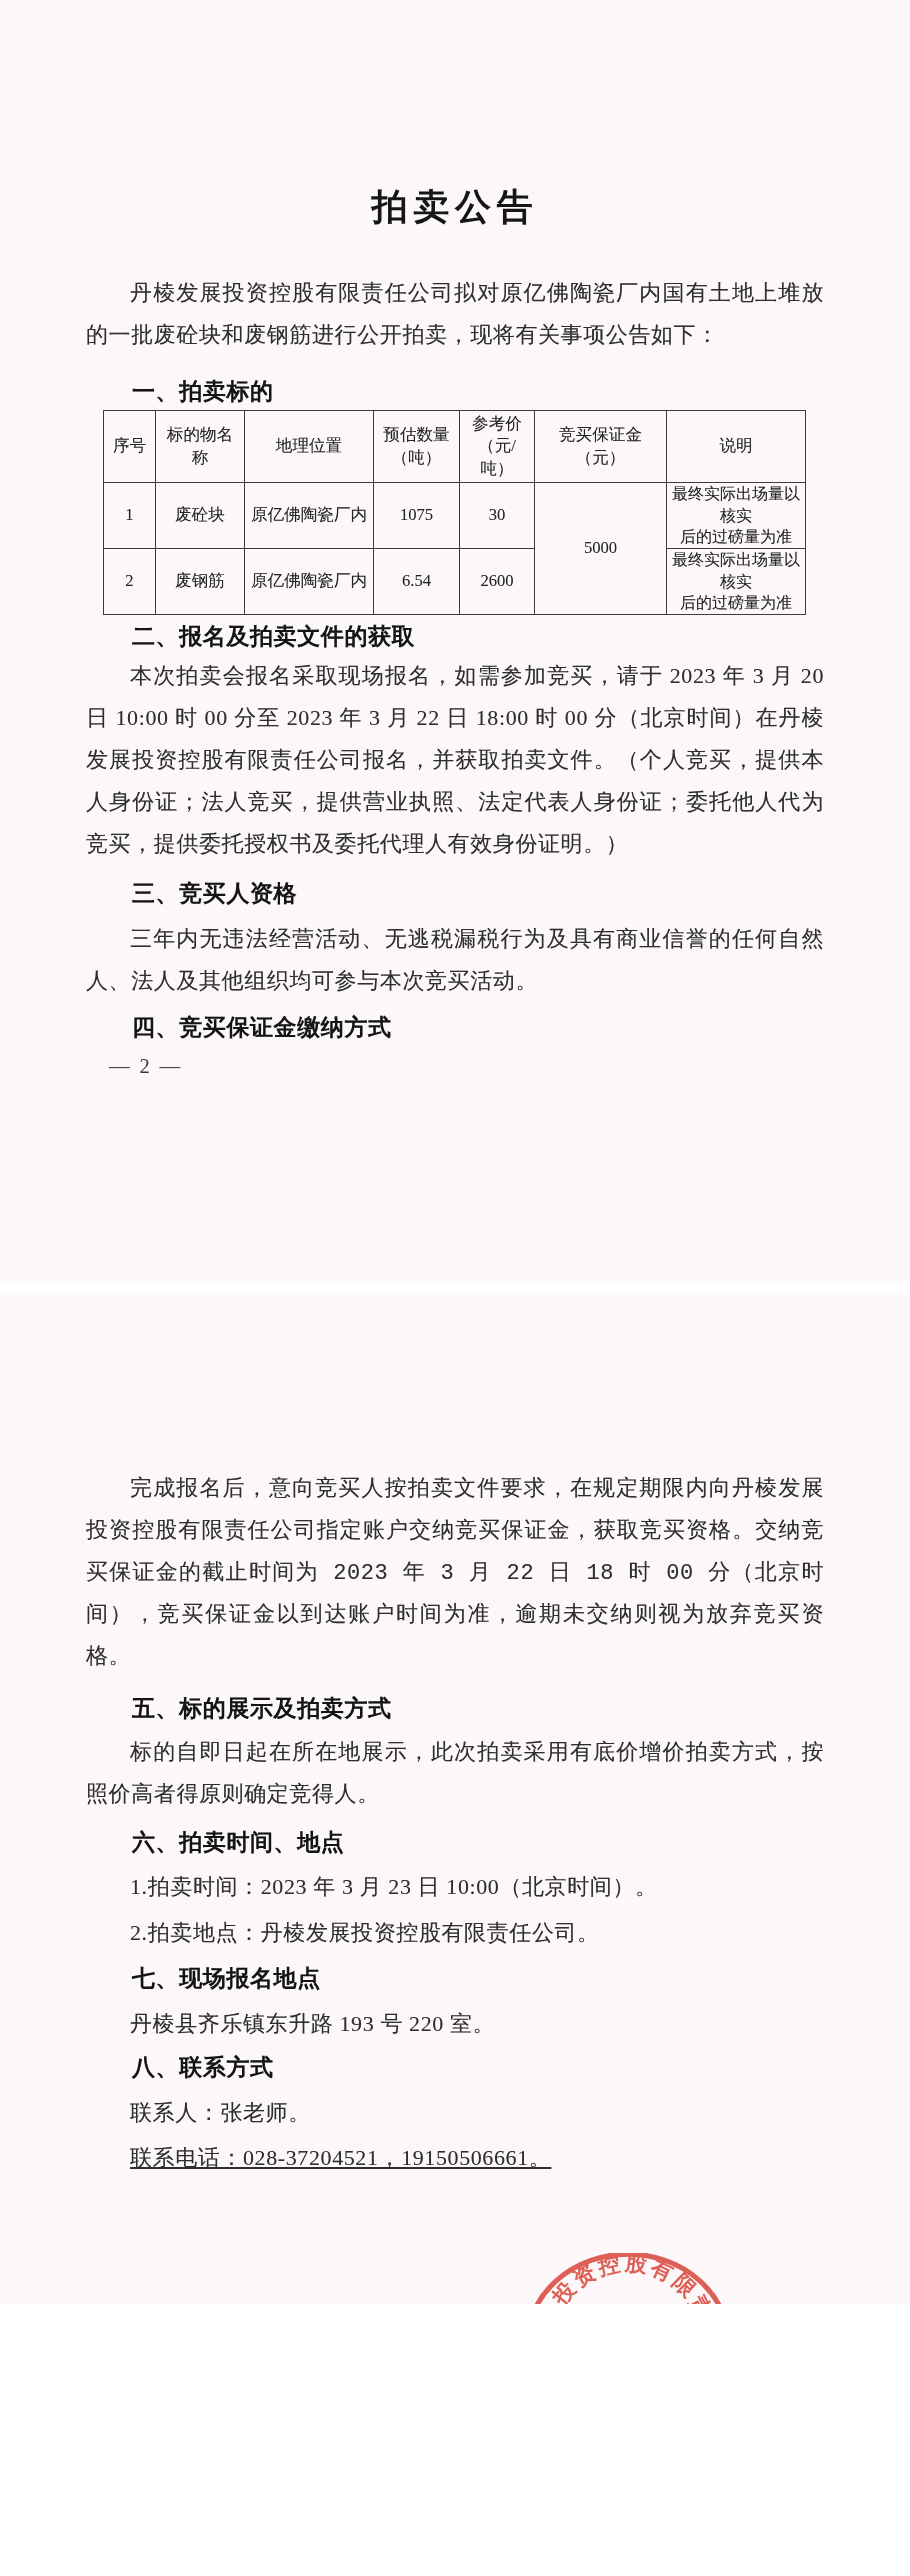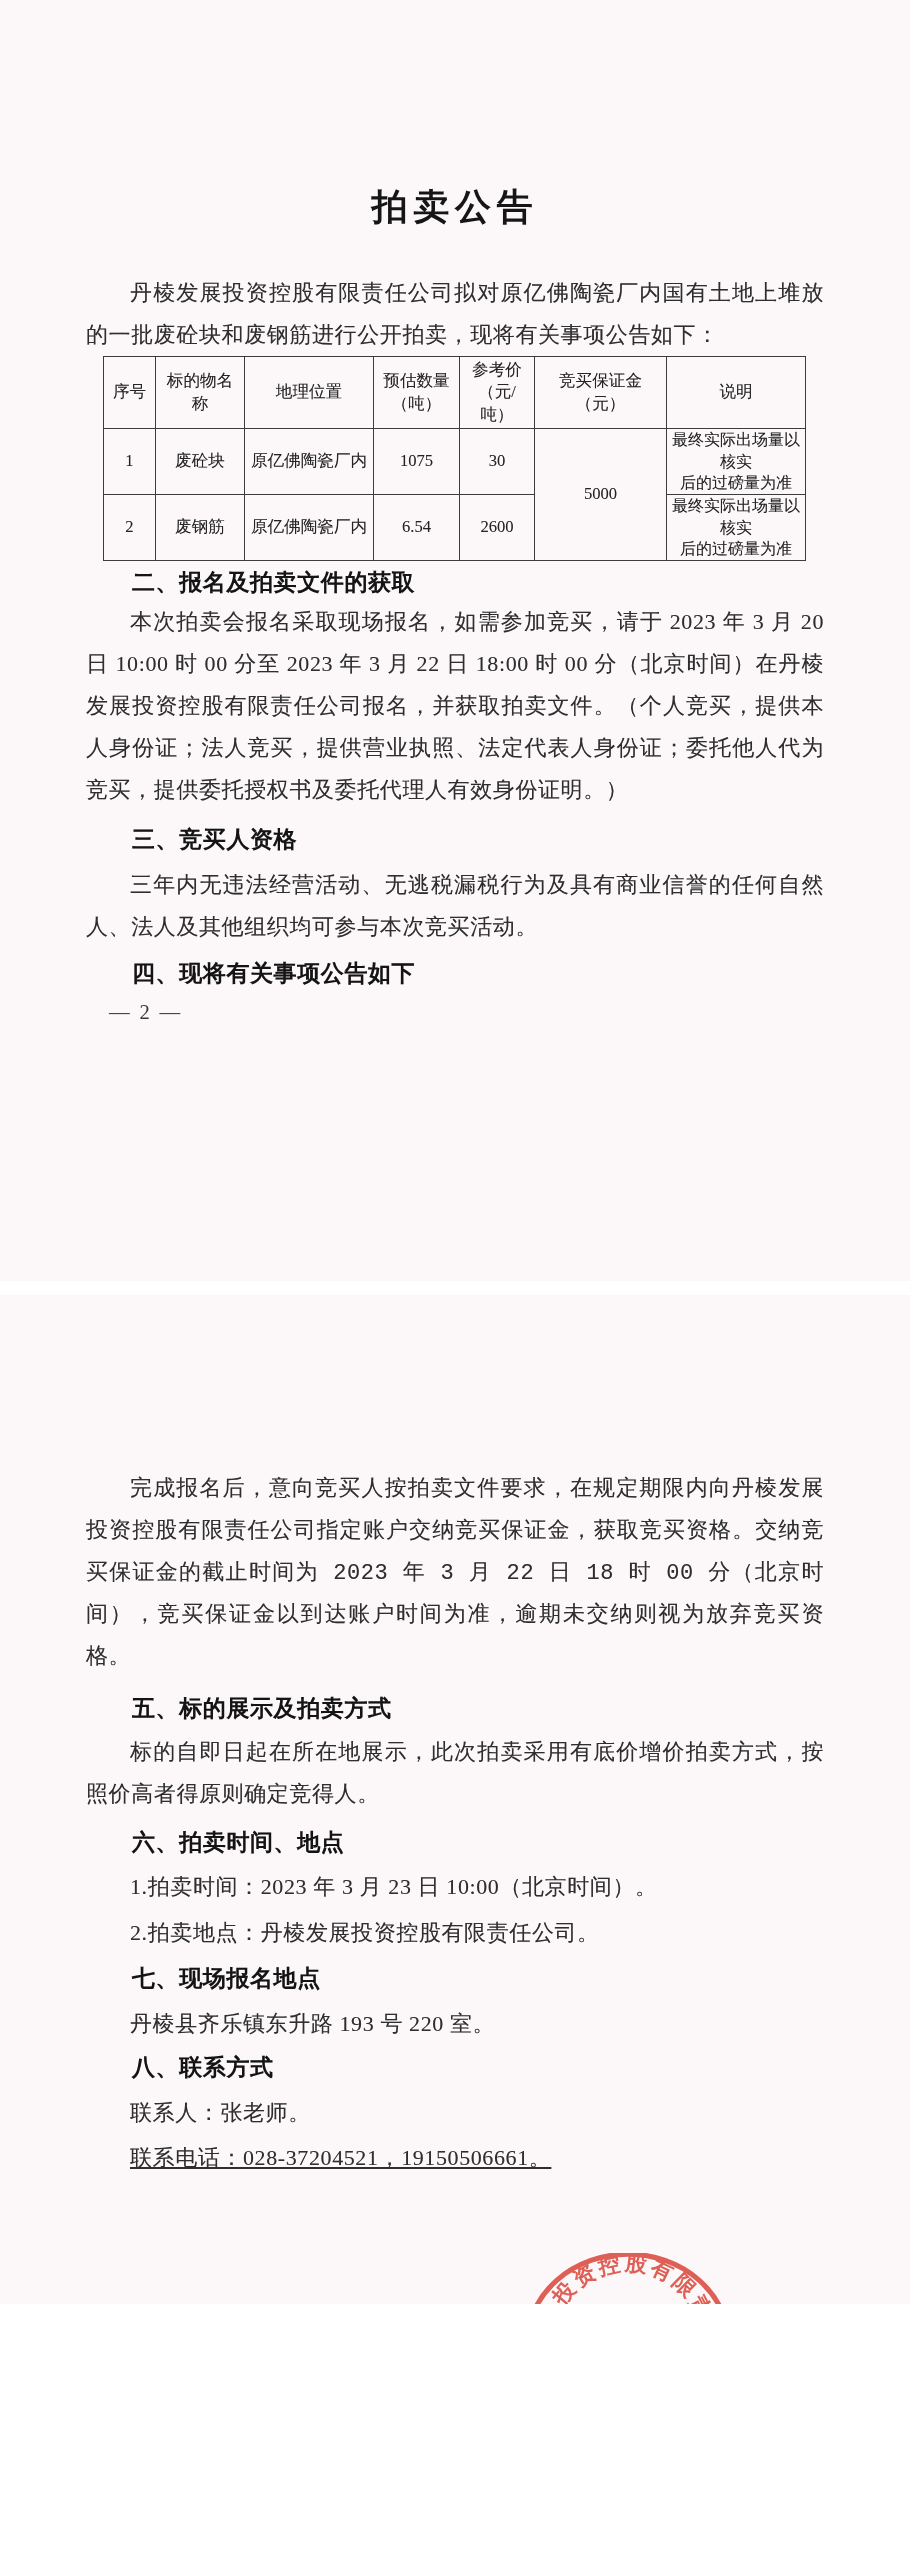--- a/index.html
+++ b/index.html
@@ -60,20 +60,21 @@
 
 <div class="doc">
 
   <div class="page page1">
     <div class="content">
 
       <div class="title">拍卖公告</div>
 
       <div class="para intro">丹棱发展投资控股有限责任公司拟对原亿佛陶瓷厂内国有土地上堆放的一批废砼块和废钢筋进行公开拍卖，现将有关事项公告如下：</div>
 
+      <div class="heading h-s1">一、拍卖标的</div>
 
       <table class="lots">
         <colgroup>
           <col style="width:52px">
             <col style="width:89px">
             <col style="width:129px">
           <col style="width:86px">
             <col style="width:75px">
             <col style="width:132px">
             <col style="width:139px">
@@ -134,21 +135,21 @@
         </tr>
         </tbody>
       </table>
 
       <div class="heading h-s2">二、报名及拍卖文件的获取</div>
       <div class="para">本次拍卖会报名采取现场报名，如需参加竞买，请于 2023 年 3 月 20 日 10:00 时 00 分至 2023 年 3 月 22 日 18:00 时 00 分（北京时间）在丹棱发展投资控股有限责任公司报名，并获取拍卖文件。（个人竞买，提供本人身份证；法人竞买，提供营业执照、法定代表人身份证；委托他人代为竞买，提供委托授权书及委托代理人有效身份证明。）</div>
 
       <div class="heading h-s3">三、竞买人资格</div>
       <div class="para p3">三年内无违法经营活动、无逃税漏税行为及具有商业信誉的任何自然人、法人及其他组织均可参与本次竞买活动。</div>
 
-      <div class="heading h-s4">四、现将有关事项公告如下</div>
+      <div class="heading h-s4">四、竞买保证金缴纳方式</div>
 
       <div class="pgnum pgnum1">— 2 —</div>
     </div>
   </div>
 
   <div class="gap"></div>
 
   <div class="page page2">
     <div class="content">
 

